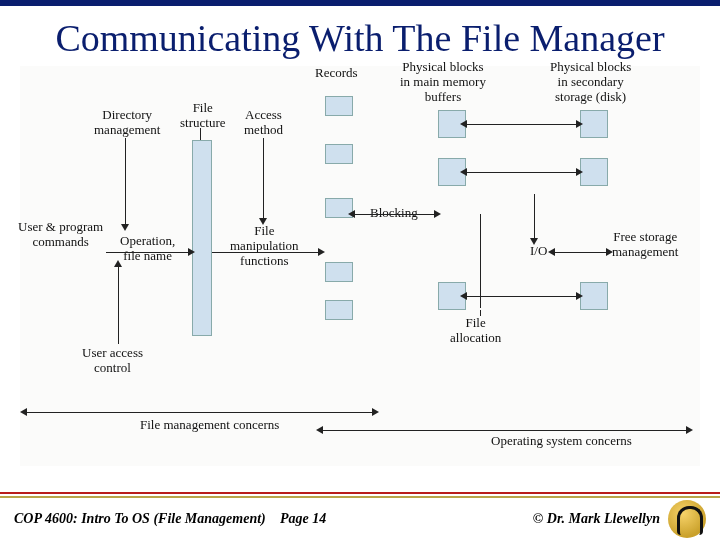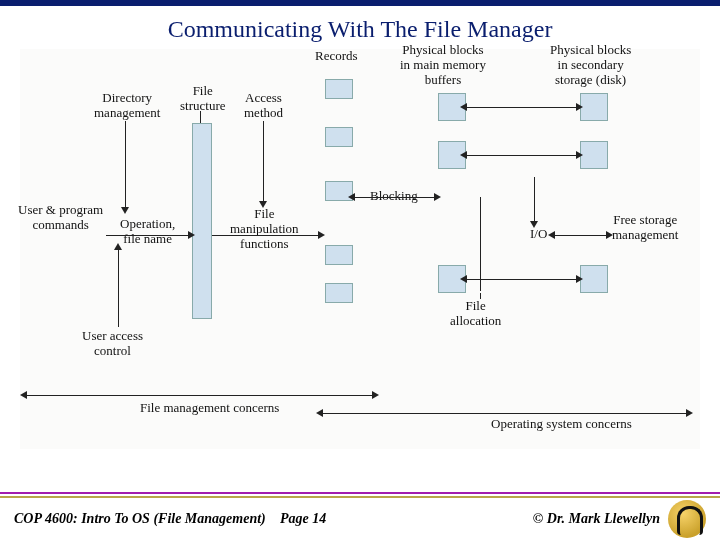--- a/index.html
+++ b/index.html
@@ -1,27 +1,27 @@
 <!DOCTYPE html>
 <html><head>
 <meta charset="utf-8">
 <style>
   html,body{margin:0;padding:0;width:720px;height:540px;font-family:"Times New Roman",serif;background:#fff;overflow:hidden}
   .topbar{height:6px;background:#0a1e6e}
-  .title{font-size:24px;color:#0a1e6e;text-align:center;margin:10px 0 6px 0;font-weight:400}
+  .title{font-size:38px;color:#0a1e6e;text-align:center;margin:10px 0 6px 0;font-weight:400}
   .diagram{position:relative;width:680px;height:400px;margin:0 auto;background:#fbfbfa}
   .lbl{position:absolute;font-size:13px;line-height:1.15;text-align:center;color:#111;white-space:pre}
   .box{position:absolute;background:#cfe0ee;border:1px solid #8aa}
   .vline{position:absolute;width:0;border-left:1px solid #222}
   .hline{position:absolute;height:0;border-top:1px solid #222}
   .ah-r{position:absolute;width:0;height:0;border-top:4px solid transparent;border-bottom:4px solid transparent;border-left:7px solid #222}
   .ah-l{position:absolute;width:0;height:0;border-top:4px solid transparent;border-bottom:4px solid transparent;border-right:7px solid #222}
   .ah-d{position:absolute;width:0;height:0;border-left:4px solid transparent;border-right:4px solid transparent;border-top:7px solid #222}
   .ah-u{position:absolute;width:0;height:0;border-left:4px solid transparent;border-right:4px solid transparent;border-bottom:7px solid #222}
-  .footer{position:absolute;left:0;right:0;bottom:0;height:46px;border-top:2px solid #a21caf;background:#fff}
+  .footer{position:absolute;left:0;right:0;bottom:0;height:46px;border-top:2px solid #b91c1c;background:#fff}
   .footer .goldline{height:2px;background:#b9a44a;margin-top:2px}
   .footer .row{display:flex;align-items:center;height:42px;padding:0 14px;font-style:italic;font-weight:bold;font-size:14px}
   .footer .c1{flex:1.4}
   .footer .c2{flex:0.8;text-align:left}
   .footer .c3{flex:1.2;text-align:right}
   .logo{width:38px;height:38px;border-radius:50%;background:radial-gradient(circle at 40% 35%,#f7d36a,#caa12b 70%);margin-left:8px;position:relative}
   .logo::after{content:"";position:absolute;left:9px;top:6px;width:20px;height:26px;border:3px solid #111;border-radius:12px 12px 4px 4px;border-bottom:none}
 </style>
 </head>
 <body>

